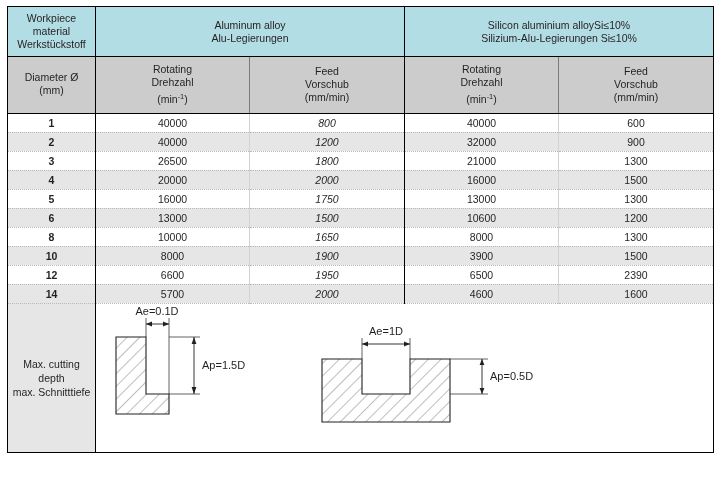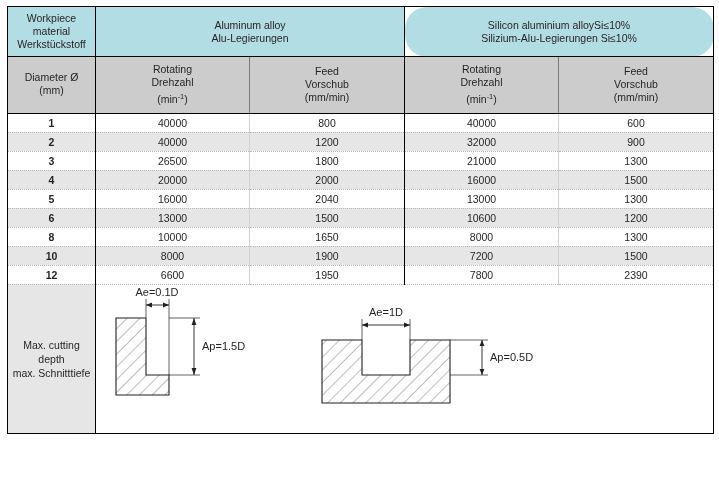--- a/index.html
+++ b/index.html
@@ -34,21 +34,21 @@
   .hdr-mat {
     background: #b3dde4;
     text-align: center;
     font-size: 10.5px;
     line-height: 13px;
     padding: 5px 3px;
     border-right: 1.6px solid #000;
     border-bottom: 1.4px solid #000;
     font-weight: normal;
   }
-  .hdr-mat.last { border-right: none; border-radius: 22px; }
+  .hdr-mat.last { border-right: none; }
   .hdr-sub {
     background: #cccccc;
     text-align: center;
     font-size: 10.5px;
     line-height: 13px;
     padding: 6px 3px 7px;
     border-right: 1.4px solid #000;
     border-bottom: 1.6px solid #000;
     font-weight: normal;
   }
@@ -58,21 +58,21 @@
 
   tbody td {
     text-align: center;
     font-size: 10.5px;
     padding: 3px 2px;
     border-bottom: 1px dotted #b9b9b9;
     background: #ffffff;
   }
   tbody tr.alt td { background: #e6e6e6; }
   tbody td.dia { font-weight: bold; border-right: 1.6px solid #000; }
-  tbody td.sep-major { border-right: 1.6px solid #000; }
+  tbody td.sep-major { border-right: 1.6px solid #000; font-style: italic; }
   tbody td.sep-minor { border-right: 0.9px solid #d2d2d2; }
   tbody tr.lastrow td { border-bottom: 1.6px solid #000; }
 
   td.depth-label {
     background: #e6e6e6;
     text-align: center;
     vertical-align: middle;
     font-size: 10.5px;
     line-height: 14px;
     border-right: 1.6px solid #000;
@@ -177,21 +177,21 @@
         <tr class="alt">
           <td class="dia">4</td>
           <td class="sep-minor">20000</td>
           <td class="sep-major">2000</td>
           <td class="sep-minor">16000</td>
           <td>1500</td>
         </tr>
         <tr>
           <td class="dia">5</td>
           <td class="sep-minor">16000</td>
-          <td class="sep-major">2040</td>
+          <td class="sep-major">1750</td>
           <td class="sep-minor">13000</td>
           <td>1300</td>
         </tr>
         <tr class="alt">
           <td class="dia">6</td>
           <td class="sep-minor">13000</td>
           <td class="sep-major">1500</td>
           <td class="sep-minor">10600</td>
           <td>1200</td>
         </tr>
@@ -199,29 +199,36 @@
           <td class="dia">8</td>
           <td class="sep-minor">10000</td>
           <td class="sep-major">1650</td>
           <td class="sep-minor">8000</td>
           <td>1300</td>
         </tr>
         <tr class="alt">
           <td class="dia">10</td>
           <td class="sep-minor">8000</td>
           <td class="sep-major">1900</td>
-          <td class="sep-minor">7200</td>
+          <td class="sep-minor">3900</td>
           <td>1500</td>
         </tr>
         <tr>
           <td class="dia">12</td>
           <td class="sep-minor">6600</td>
           <td class="sep-major">1950</td>
-          <td class="sep-minor">7800</td>
+          <td class="sep-minor">6500</td>
           <td>2390</td>
+        </tr>
+        <tr class="alt">
+          <td class="dia">14</td>
+          <td class="sep-minor">5700</td>
+          <td class="sep-major">2000</td>
+          <td class="sep-minor">4600</td>
+          <td>1600</td>
         </tr>
       </tbody>
 
     <tfoot>
       <tr>
         <td class="depth-label">
           <span>Max. cutting</span><br>
           <span>depth</span><br>
           <span>max. Schnitttiefe</span>
         </td>

